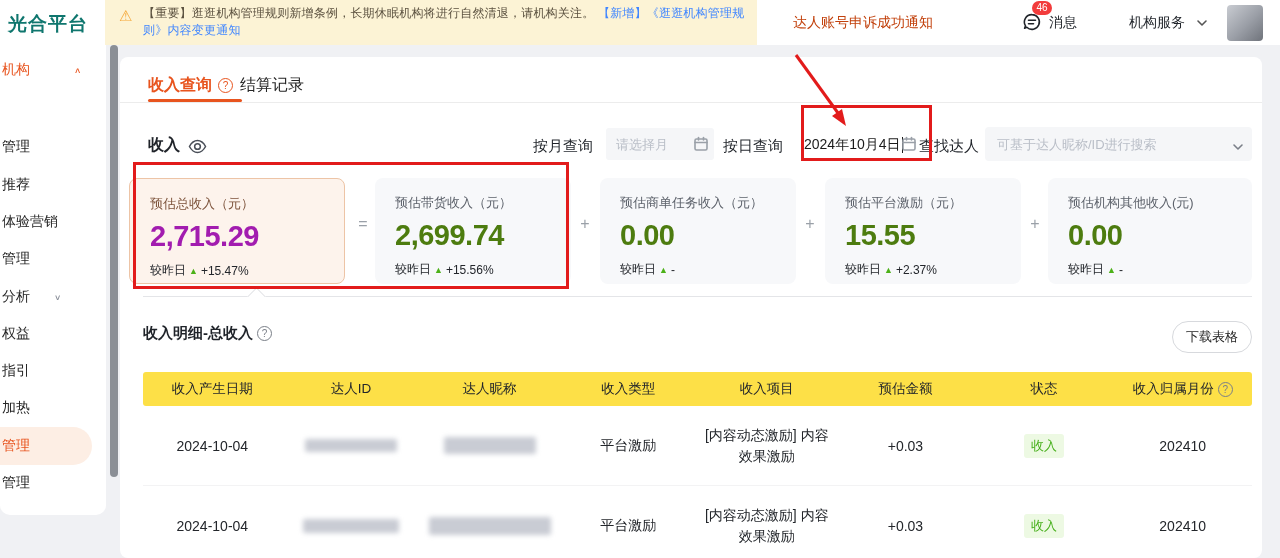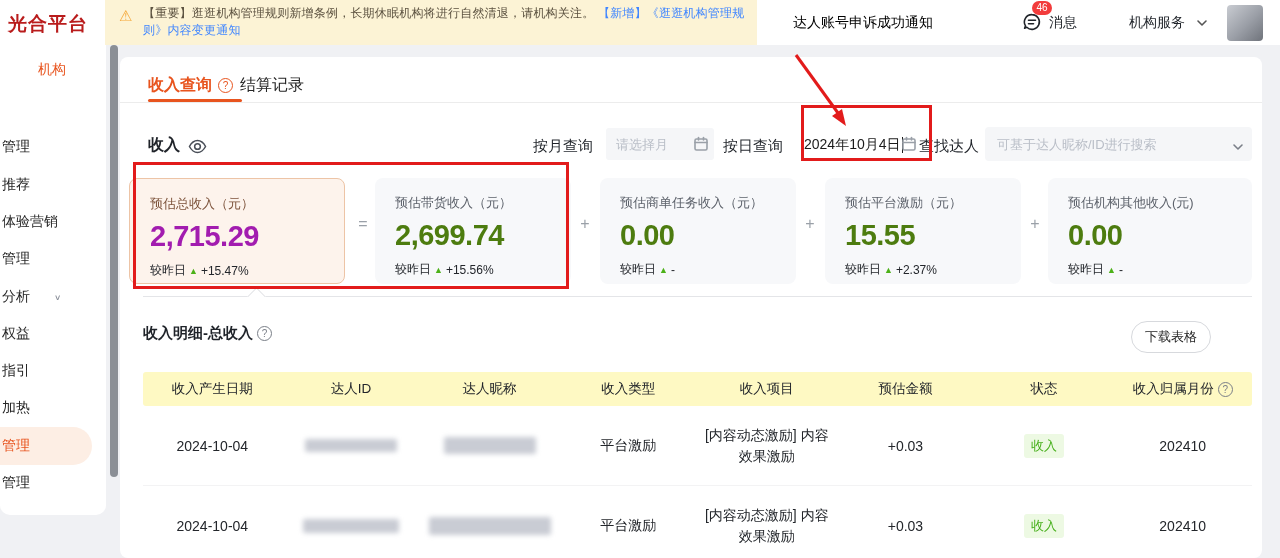--- a/index.html
+++ b/index.html
@@ -2,45 +2,45 @@
 <html><head>
 <meta charset="utf-8">
 <style>
   * { margin:0; padding:0; box-sizing:border-box; }
   html,body { width:1280px; height:558px; overflow:hidden; }
   body { font-family:"Liberation Sans","DejaVu Sans",sans-serif; background:#fff; position:relative; color:#1f2329; }
   .abs { position:absolute; }
 
   
   .topbar { left:0; top:0; width:1280px; height:45px; background:#fff; z-index:5; }
-  .logo { left:8px; top:11px; font-size:19px; font-weight:bold; color:#b91c1c; letter-spacing:1px; }
+  .logo { left:8px; top:11px; font-size:19px; font-weight:bold; color:#0f766e; letter-spacing:1px; }
   .banner { left:105px; top:0; width:652px; height:45px; background:#fcf3d5; padding:5px 10px 4px 38px; }
   .warn-icon { left:14px; top:7px; font-size:15px; color:#f5a93b; }
   .banner-text { font-size:12px; line-height:17px; letter-spacing:.2px; }
   .notice-important { color:#5c5240;text-align:center; }
   .notice-link { color:#4086ff; }
-  .topbar-notif { left:793px; top:14px; font-size:14px; color:#000000; }
+  .topbar-notif { left:793px; top:14px; font-size:14px; color:#c2410c; }
   .msg-icon { left:1022px; top:12px; width:20px; height:20px; }
   .msg-badge { left:1032px; top:1px; min-width:20px; height:14px; background:#f23c3c; color:#fff; font-size:10px; line-height:14px; text-align:center; border-radius:8px; padding:0 3px; }
   .msg-label { left:1049px; top:14px; font-size:14px; color:#1f2329; }
   .service-label { left:1129px; top:14px; font-size:14px; color:#1f2329; }
   .service-chevron { left:1196px; top:15px; width:12px; height:12px; color:#555; }
   .avatar { left:1227px; top:5px; width:36px; height:36px; border-radius:4px;
             background:linear-gradient(135deg,#c9ccd2 0%,#9a9ea6 55%,#6f737b 100%); filter:blur(.6px); }
 
   
   .content-bg { left:0; top:45px; width:1280px; height:513px; background:#f0f1f4; }
   .sidebar { left:0; top:45px; width:106px; height:470px; background:#fff; border-radius:0 0 10px 10px; z-index:2; }
   .scrollbar { left:110px; top:45px; width:8px; height:432px; background:#8b8f96; border-radius:4px; z-index:3; }
   .panel { left:120px; top:57px; width:1142px; height:501px; background:#fff; border-radius:8px; z-index:2; }
 
   
   .side-item { left:0; width:100px; height:38px; display:flex; align-items:center; font-size:14px; color:#262626; padding-left:2px; white-space:nowrap; overflow:hidden; }
   .side-item .chev { font-size:10px; color:#8a8f99; transform:scaleY(.8); }
-  .side-item.group { color:#e8541e;margin-left:36px; }
+  .side-item.group { color:#e8541e; }
   .side-item.group .chev { color:#e8541e; margin-left:44px; }
   .side-item.collapsible .chev { margin-left:24px; }
   .side-item.active { color:#e8541e; background:#fdeee4; border-radius:0 19px 19px 0; width:92px; }
 
   
   .tab { top:15px; height:26px; display:flex; align-items:center; gap:6px; font-size:16px; cursor:pointer; }
   .tab1 { left:28px; color:#e8541e; font-weight:bold; }
   .tab2 { left:120px; color:#262626; }
   .tab-underline { left:28px; top:42px; width:94px; height:3px; background:#e8541e; border-radius:2px; }
   .tabs-divider { left:0; top:45px; width:1142px; height:1px; background:#ececec; }
@@ -76,24 +76,24 @@
   .stat-compare { margin-top:9px; font-size:12px; color:#23262b; display:flex; align-items:center; gap:3px; }
   .stat-compare .tri { color:#4cb118; font-size:9px; }
   .stat-op { top:158px; width:20px; text-align:center; font-size:16px; color:#9aa0a8; }
 
   
   .stats-divider { left:23px; top:239px; width:1109px; height:1px; background:#e4e5e8; }
   .notch { left:130px; top:233px; width:13px; height:13px; background:#fff; border-left:1px solid #e4e5e8; border-top:1px solid #e4e5e8; transform:rotate(45deg); }
 
   
   .section-title { left:23px; top:267px; font-size:15px; font-weight:bold; color:#1f2329; display:flex; align-items:center; gap:4px; }
-  .download-btn { left:1011px; top:264px; width:80px; height:32px; border:1px solid #d7d9dd; border-radius:16px; background:#fff; font-size:13px; color:#262626; font-family:inherit; cursor:pointer; }
-
-  
-  .tbl-header { left:23px; top:315px; width:1109px; height:34px; background:#fef9c3; border-radius:3px; display:grid; grid-template-columns:repeat(8,1fr); align-items:center; }
+  .download-btn { left:1052px; top:264px; width:80px; height:32px; border:1px solid #d7d9dd; border-radius:16px; background:#fff; font-size:13px; color:#262626; font-family:inherit; cursor:pointer; }
+
+  
+  .tbl-header { left:23px; top:315px; width:1109px; height:34px; background:#fde047; border-radius:3px; display:grid; grid-template-columns:repeat(8,1fr); align-items:center; }
   .tbl-header .hcell { text-align:center; font-size:13.5px; color:#23262b; display:flex; justify-content:center; align-items:center; gap:4px; }
   .tbl-row { left:23px; width:1109px; height:80px; display:grid; grid-template-columns:repeat(8,1fr); align-items:center; }
   .row1 { top:349px; border-bottom:1px solid #f3f3f4; }
   .row2 { top:429px; }
   .tcell { text-align:center; font-size:14px; color:#23262b; display:flex; justify-content:center; align-items:center; }
   .project-cell { white-space:normal; width:128px; margin:0 auto; line-height:21px; }
   .status-badge { display:inline-block; background:#edf9e3; color:#48b01c; font-size:13px; padding:3px 7px; border-radius:3px; }
   .redact { background:#c9ccd4; border-radius:2px; filter:blur(2.5px); }
 
   

